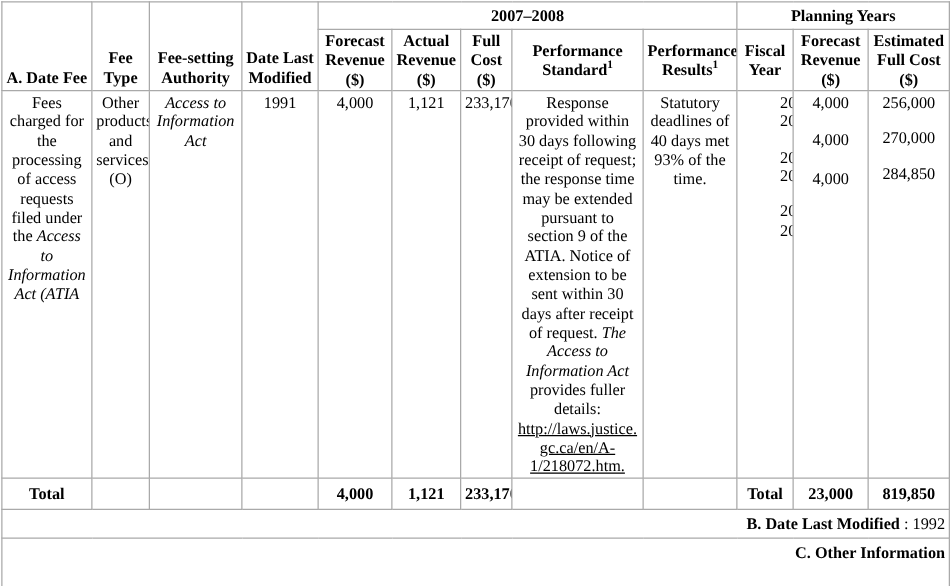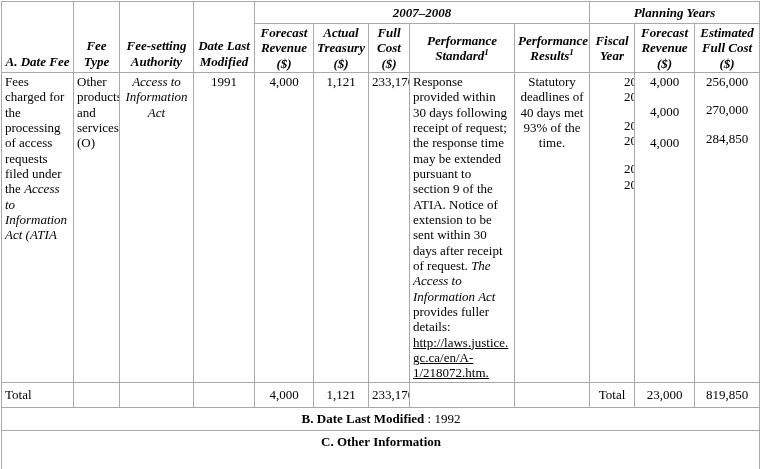--- a/index.html
+++ b/index.html
@@ -25,48 +25,47 @@
     border: 1px solid #a9a9a9;
     padding: 1px 3px;
     vertical-align: top;
     line-height: 1.18;
     overflow: hidden;
   }
   .fee-table th {
     font-weight: bold;
     text-align: center;
     vertical-align: middle;
-    font-style: italic;
   }
   th.vbottom { vertical-align: bottom; padding-bottom: 3px; }
   tr.group-row { height: 22px; }
   tr.subhead-row { height: 48px; }
   tr.main-row { height: 288px; }
   tr.total-row { height: 25px; }
   tr.b-row { height: 23px; }
   tr.c-row { height: 61px; }
-  td.al { text-align: left; }
+  td.al { text-align: center; }
   td.ac { text-align: center; }
   .italic { font-style: italic; }
   sup { font-size: 9px; line-height: 0; }
   td.perf-std {
     overflow-wrap: break-word;
     word-break: break-word;
   }
   .link {
     text-decoration: underline;
     color: inherit;
     cursor: pointer;
     font-family: Liberation Serif, serif;
   }
   .fy-item { margin-bottom: 13px; margin-left: 31px; }
   .prev-item { margin-bottom: 15px; }
   .cost-item { margin-bottom: 13px; }
-  tr.total-row td { vertical-align: middle; }
-  tr.b-row td, tr.c-row td { vertical-align: middle; text-align: center; padding-left: 4px; }
+  tr.total-row td { vertical-align: middle; font-weight: bold; }
+  tr.b-row td, tr.c-row td { vertical-align: middle; text-align: right; padding-left: 4px; }
   .b-label { font-weight: bold; }
   .c-heading { font-weight: bold; margin: 2px 0 18px 0; }
   .c-body { margin: 0 0 2px 0; line-height: 1.35; }
 </style>
 </head>
 <body>
 
 <div class="page">
   <table class="fee-table">
     <colgroup>
@@ -87,21 +86,21 @@
       <tr class="group-row">
         <th class="vbottom" rowspan="2">A. Date Fee</th>
         <th class="vbottom" rowspan="2">Fee Type</th>
         <th class="vbottom" rowspan="2">Fee-setting Authority</th>
         <th class="vbottom" rowspan="2">Date Last Modified</th>
         <th colspan="5">2007–2008</th>
         <th colspan="3">Planning Years</th>
       </tr>
       <tr class="subhead-row">
         <th>Forecast Revenue ($)</th>
-        <th>Actual Treasury ($)</th>
+        <th>Actual Revenue ($)</th>
         <th>Full Cost ($)</th>
         <th><span>Performance Standard</span><sup>1</sup></th>
         <th><span>Performance Results</span><sup>1</sup></th>
         <th>Fiscal Year</th>
         <th>Forecast Revenue ($)</th>
         <th>Estimated Full Cost ($)</th>
       </tr>
     </thead>
     <tbody>
       <tr class="main-row">

